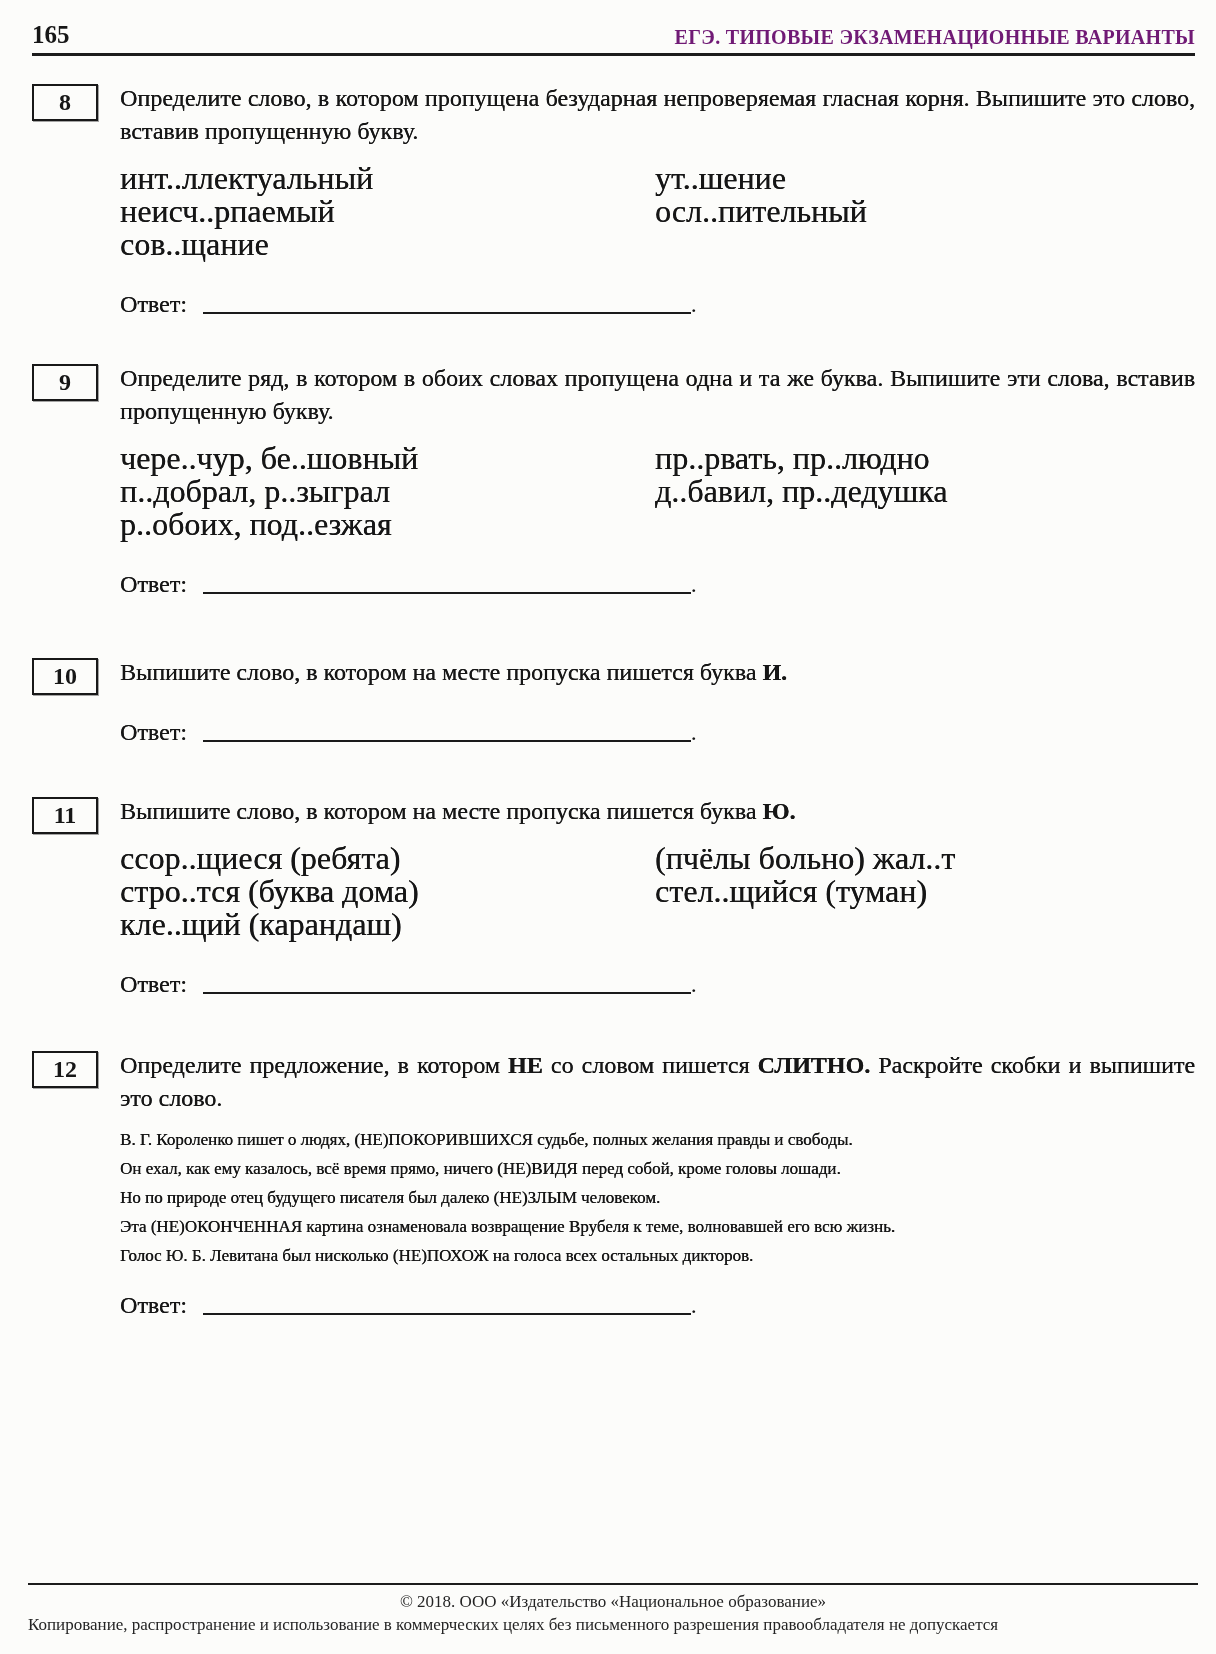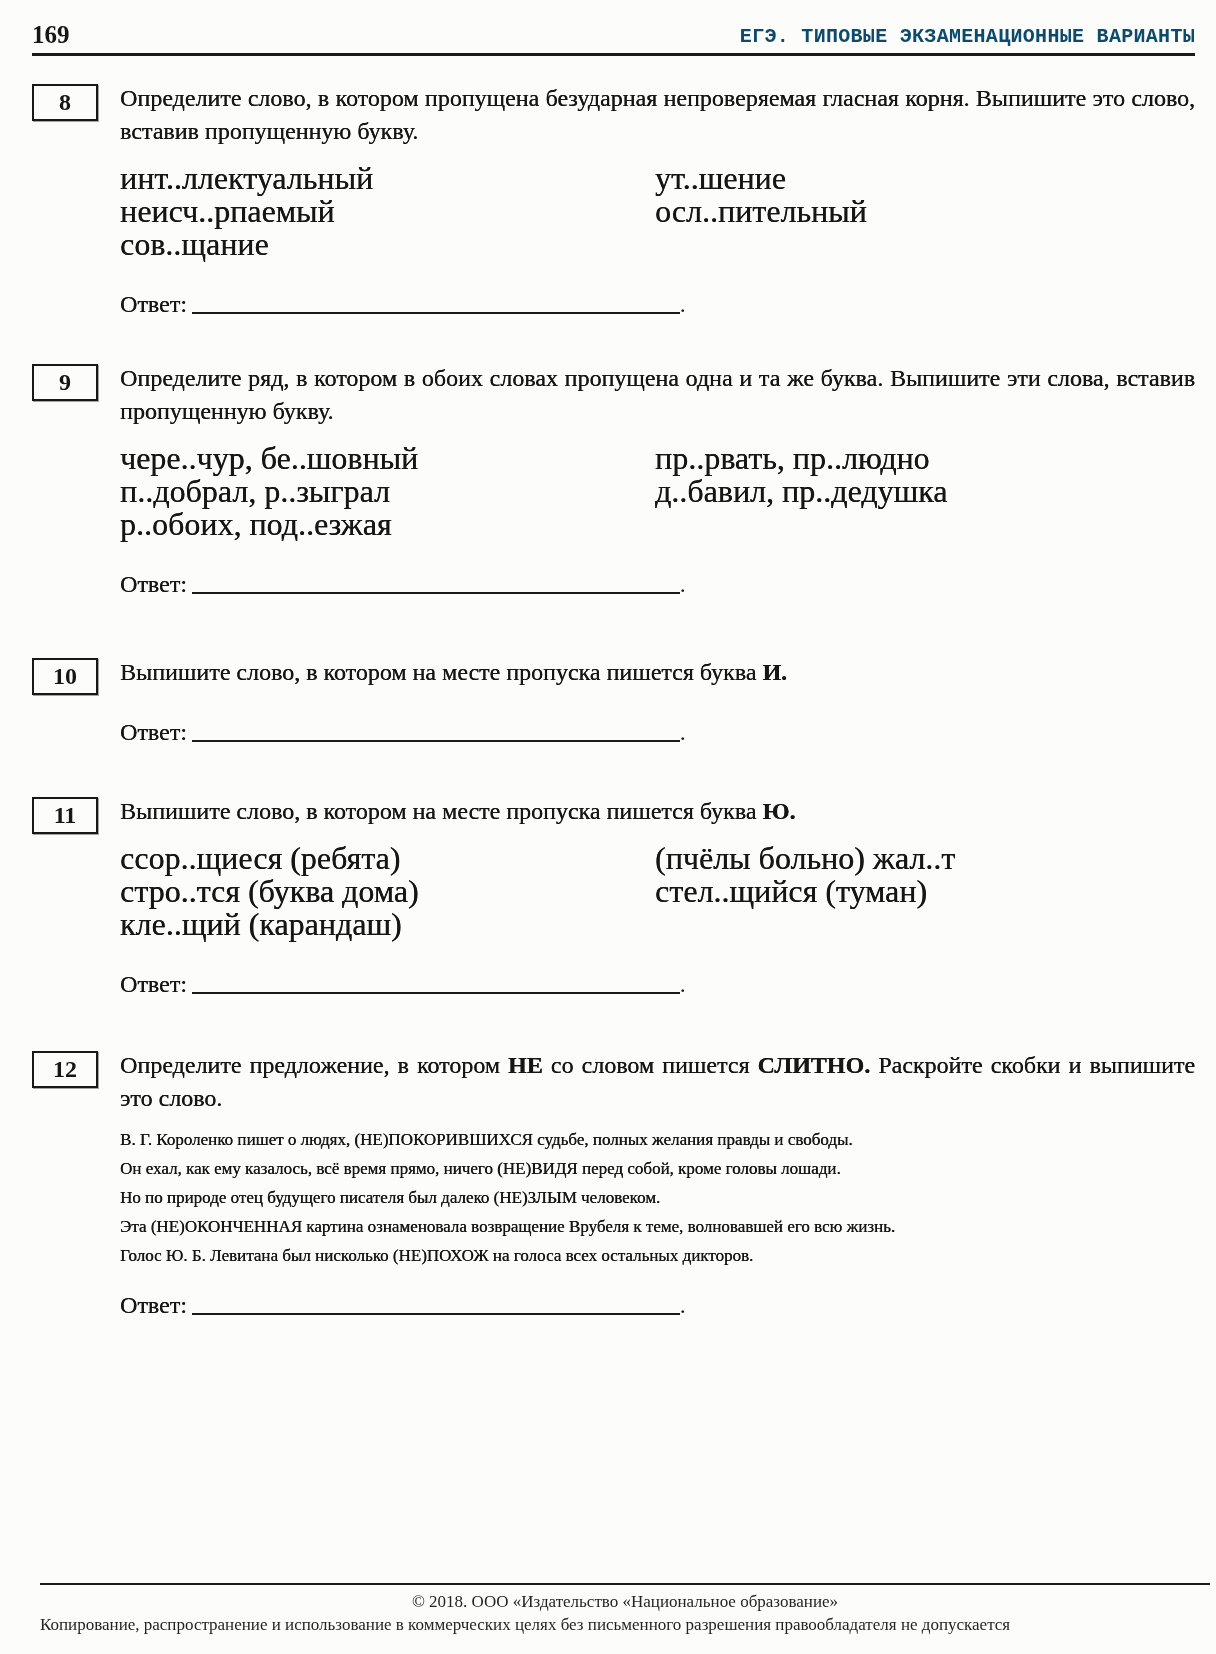--- a/index.html
+++ b/index.html
@@ -27,26 +27,26 @@
     padding-bottom: 6px;
     border-bottom: 3px solid #1c1c1c;
     margin-bottom: 26px;
   }
   .page-number {
     font-size: 25px;
     font-weight: bold;
     line-height: 1;
   }
   .header-title {
-    font-family: Liberation Mono, monospace;
+    font-family: Liberation Serif, serif;
     font-size: 20px;
     font-weight: bold;
     letter-spacing: 0.3px;
     line-height: 1;
-    color: #0c4a6e;
+    color: #701a75;
     text-align: right;
   }
   
   .question {
     display: grid;
     grid-template-columns: 66px 1fr;
     column-gap: 22px;
   }
   .q8  { margin-bottom: 44px; }
   .q9  { margin-bottom: 58px; }
@@ -95,36 +95,36 @@
     text-align: justify;
     text-shadow: 0.3px 0 0 currentColor;
   }
   .answer {
     margin-top: 30px;
     font-size: 24px;
     white-space: nowrap;
   }
   .q12 .answer { margin-top: 22px; }
   .answer-label {
-    margin-right: 5px;
+    margin-right: 16px;
     text-shadow: 0.3px 0 0 currentColor;
   }
   .answer-line {
     display: inline-block;
     width: 488px;
     height: 4px;
     border-bottom: 2px solid #1a1a1a;
     position: relative;
     top: 2px;
   }
   
   .footer {
     position: absolute;
     top: 1583px;
-    left: 40px;
+    left: 28px;
     width: 1170px;
   }
   .footer-rule {
     border-top: 2.5px solid #1c1c1c;
   }
   .footer-copyright {
     margin-top: 7px;
     text-align: center;
     font-size: 17px;
     color: #242424;
@@ -134,21 +134,21 @@
     font-size: 17px;
     color: #242424;
   }
 </style>
 </head>
 <body>
 
 <div class="page">
 
   <div class="header">
-    <span class="page-number">169</span>
+    <span class="page-number">165</span>
     <span class="header-title">ЕГЭ. ТИПОВЫЕ ЭКЗАМЕНАЦИОННЫЕ ВАРИАНТЫ</span>
   </div>
 
   <section class="question q8">
     <div class="qnum-box">
       <span>8</span>
     </div>
     <div class="qbody">
       <p class="prompt"><span>Определите слово, в котором пропущена безударная непроверяемая гласная корня. Выпишите это слово, вставив пропущенную букву.</span></p>
       <div class="words">

